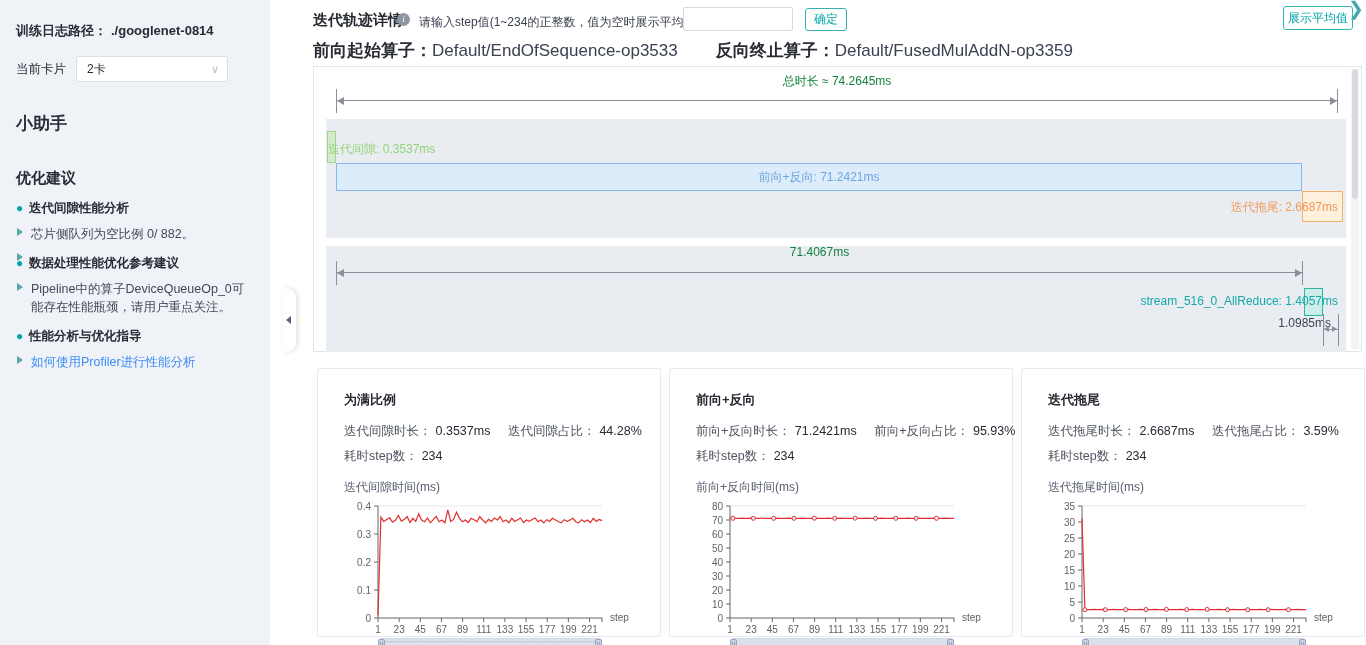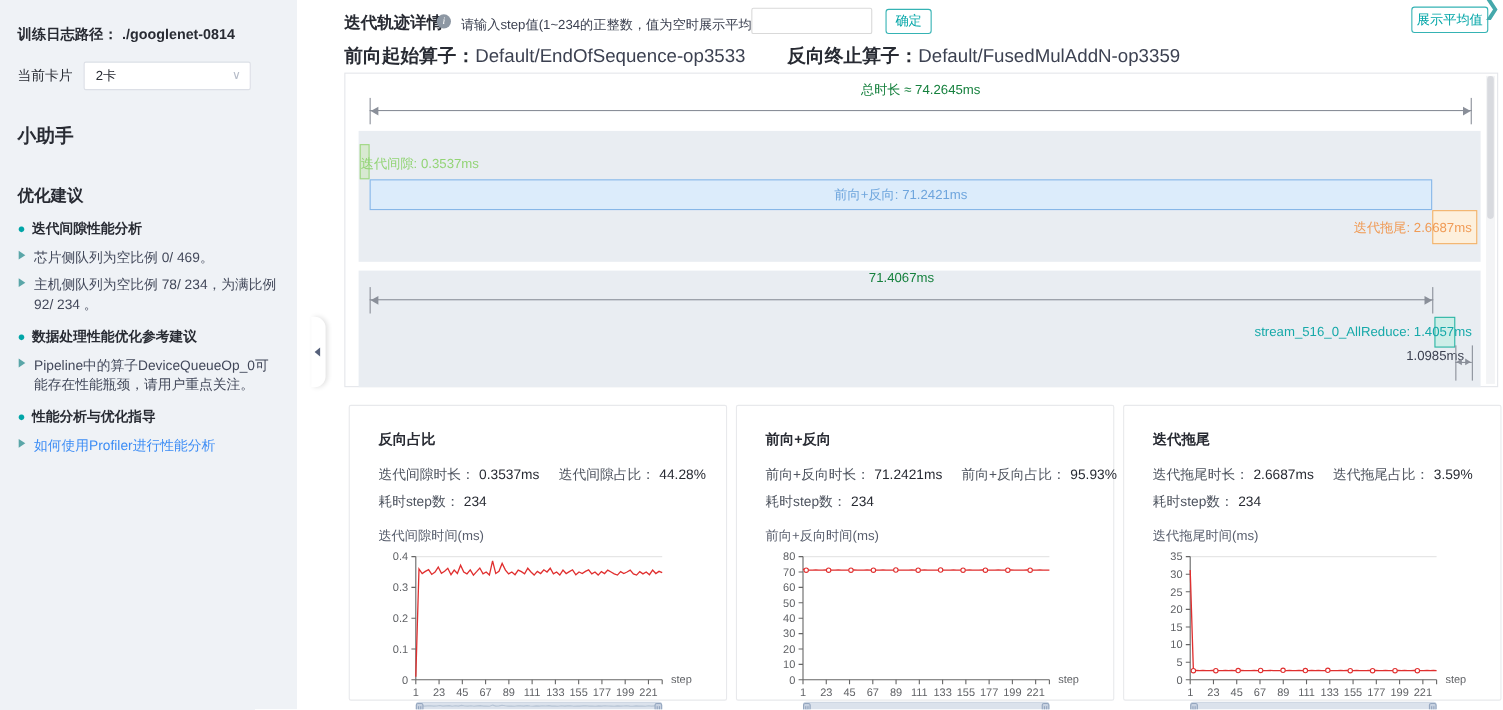--- a/index.html
+++ b/index.html
@@ -130,25 +130,24 @@
     </div>
     <div class="assistant-title">小助手</div>
     <div class="suggest-title">优化建议</div>
 
     <div class="grp-title">
       <span class="dot">●</span>
       <span>迭代间隙性能分析</span>
     </div>
     <div class="grp-item">
       <span class="arr"></span>
-      <span>芯片侧队列为空比例 0/ 469。</span>
+      <span>芯片侧队列为空比例 0/ 882。</span>
     </div>
     <div class="grp-item">
       <span class="arr"></span>
-      <span>主机侧队列为空比例 78/ 234，为满比例 92/ 234 。</span>
     </div>
 
     <div class="grp-title">
       <span class="dot">●</span>
       <span>数据处理性能优化参考建议</span>
     </div>
     <div class="grp-item">
       <span class="arr"></span>
       <span>Pipeline中的算子DeviceQueueOp_0可能存在性能瓶颈，请用户重点关注。</span>
     </div>
@@ -218,21 +217,21 @@
       </div>
     </div>
 
     <div class="tl-scroll">
       <div class="tl-thumb"></div>
     </div>
   </div>
 
   <div class="cards">
     <div class="card">
-      <h3>反向占比</h3>
+      <h3>为满比例</h3>
       <div class="stat-line">
         <span>迭代间隙时长：</span><span class="v">0.3537ms</span><span class="sp"></span>
         <span>迭代间隙占比：</span><span class="v">44.28%</span>
       </div>
       <div class="stat-line">
         <span>耗时step数：</span><span class="v">234</span>
       </div>
       <div class="chart-title">迭代间隙时间(ms)</div>
       <svg class="chart-svg" width="300" height="140">
           <line x1="34" y1="8" x2="258" y2="8" stroke="#e6e6e6" stroke-width="1"></line>

